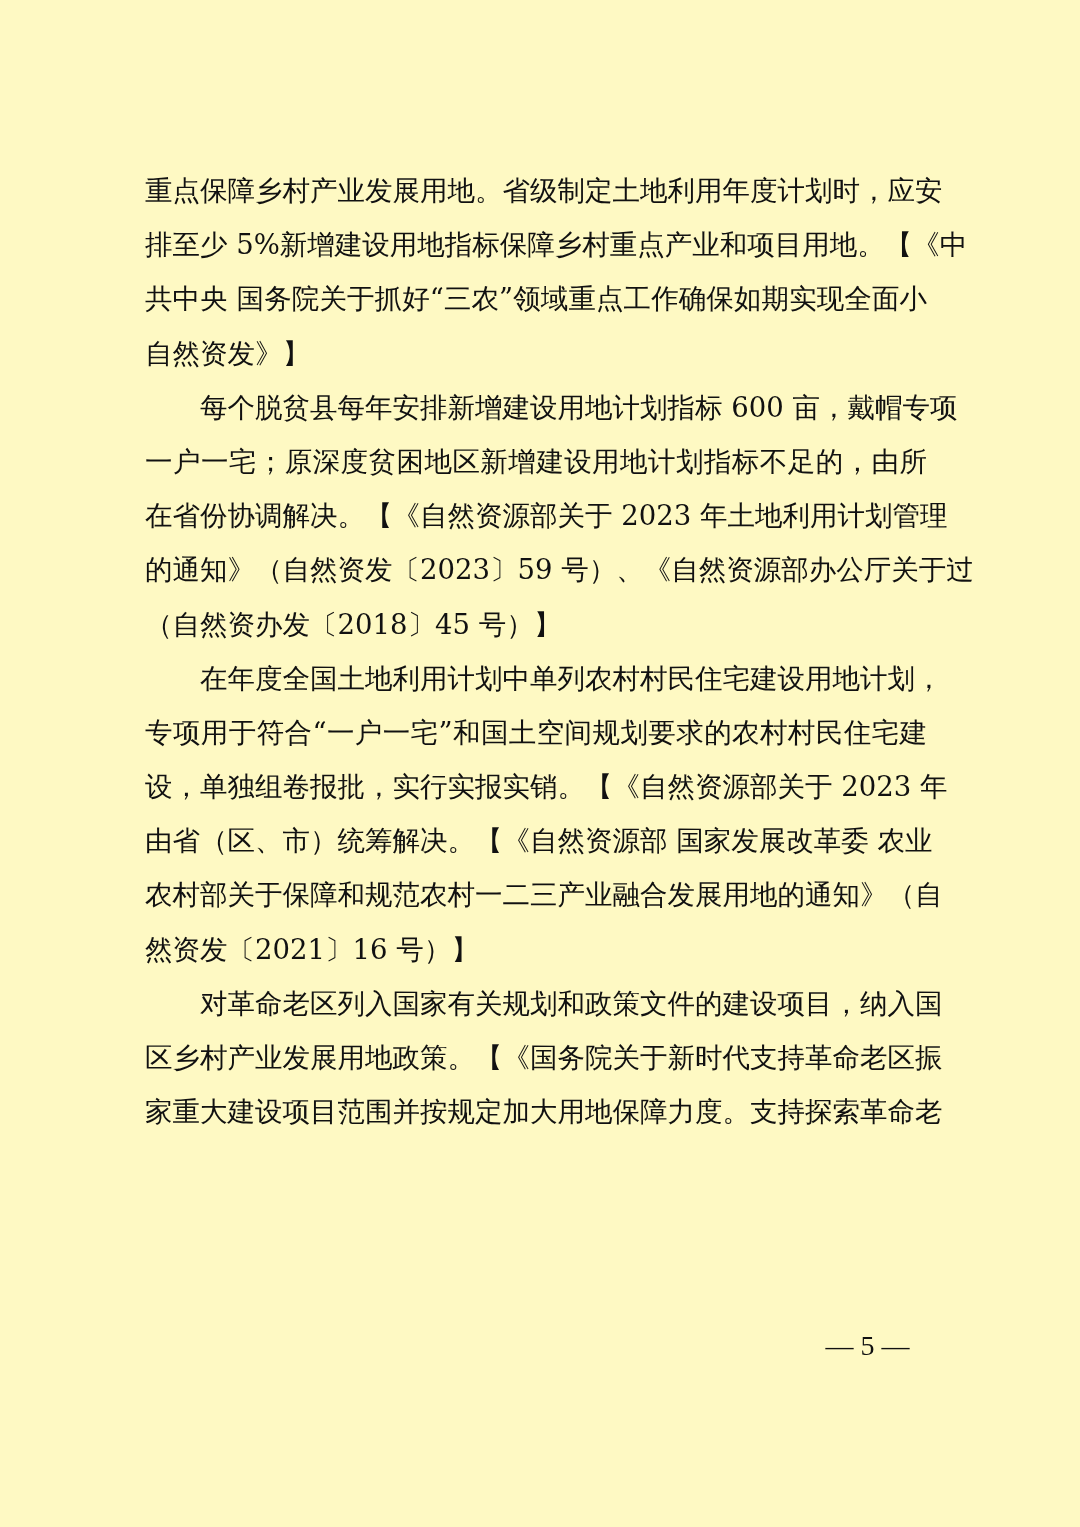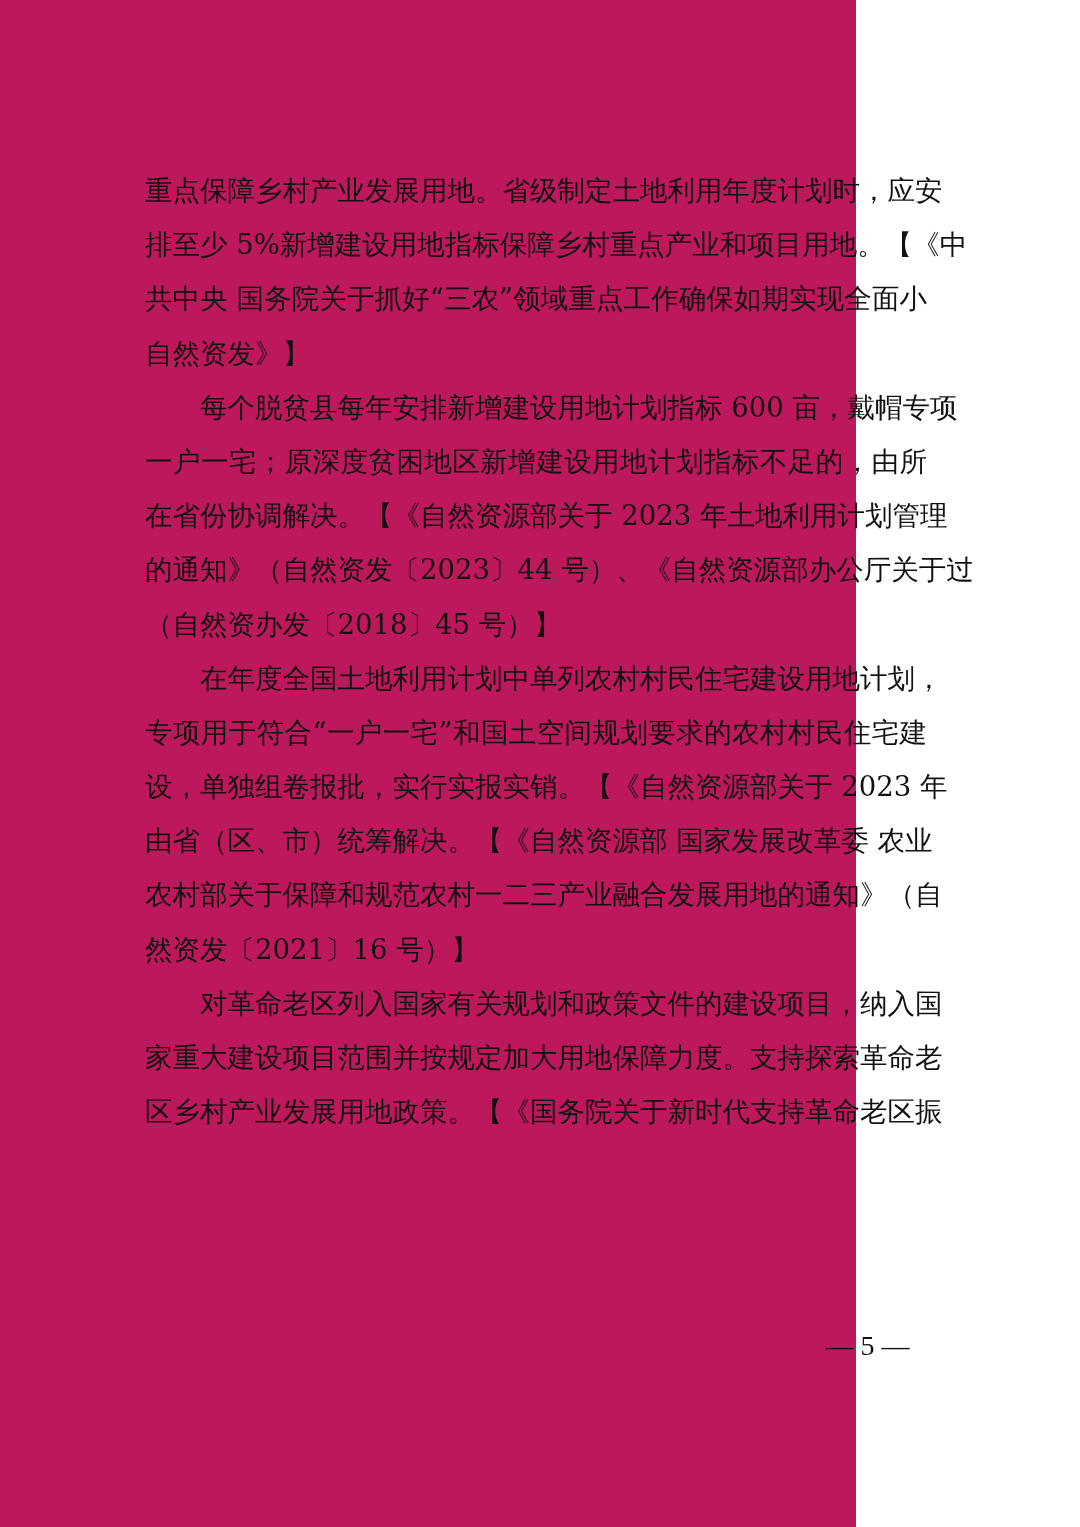--- a/index.html
+++ b/index.html
@@ -1,17 +1,17 @@
 <!DOCTYPE html>
 <html><head>
 <meta charset="utf-8">
 <style>
   html, body { margin: 0; padding: 0; background: #ffffff; }
   body { width: 1080px; height: 1527px; position: relative; overflow: hidden; }
-  .page { position: absolute; left: 0; top: 0; width: 856px; height: 1527px; background: #be185d; }
+  .page { position: absolute; left: 0; top: 0; width: 1080px; height: 1527px; background: #fef9c3; }
   .text-block {
     position: absolute; left: 145px; top: 163px; width: 782px;
     font-family: "DejaVu Serif", "Liberation Serif", serif;
     font-size: 27.5px; color: #111; line-height: 54.2px;
   }
   .line { height: 54.2px; white-space: nowrap; text-align: justify; text-align-last: justify; overflow: visible; }
   .line.last { text-align-last: left; }
   .line.indent { padding-left: 55px; }
   .page-number {
     position: absolute; left: 820px; top: 1330px; width: 95px; text-align: center;
@@ -25,29 +25,29 @@
   <div class="text-block">
 
     <div class="line">重点保障乡村产业发展用地。省级制定土地利用年度计划时，应安</div>
     <div class="line">排至少 5%新增建设用地指标保障乡村重点产业和项目用地。【《中</div>
     <div class="line">共中央 国务院关于抓好“三农”领域重点工作确保如期实现全面小</div>
     <div class="line last">自然资发》】</div>
 
     <div class="line indent">每个脱贫县每年安排新增建设用地计划指标 600 亩，戴帽专项</div>
     <div class="line">一户一宅；原深度贫困地区新增建设用地计划指标不足的，由所</div>
     <div class="line">在省份协调解决。【《自然资源部关于 2023 年土地利用计划管理</div>
-    <div class="line">的通知》（自然资发〔2023〕44 号）、《自然资源部办公厅关于过</div>
+    <div class="line">的通知》（自然资发〔2023〕59 号）、《自然资源部办公厅关于过</div>
     <div class="line last">（自然资办发〔2018〕45 号）】</div>
 
     <div class="line indent">在年度全国土地利用计划中单列农村村民住宅建设用地计划，</div>
     <div class="line">专项用于符合“一户一宅”和国土空间规划要求的农村村民住宅建</div>
     <div class="line">设，单独组卷报批，实行实报实销。【《自然资源部关于 2023 年</div>
 
     <div class="line">由省（区、市）统筹解决。【《自然资源部 国家发展改革委 农业</div>
     <div class="line">农村部关于保障和规范农村一二三产业融合发展用地的通知》（自</div>
     <div class="line last">然资发〔2021〕16 号）】</div>
 
     <div class="line indent">对革命老区列入国家有关规划和政策文件的建设项目，纳入国</div>
+    <div class="line">区乡村产业发展用地政策。【《国务院关于新时代支持革命老区振</div>
     <div class="line">家重大建设项目范围并按规定加大用地保障力度。支持探索革命老</div>
-    <div class="line">区乡村产业发展用地政策。【《国务院关于新时代支持革命老区振</div>
   </div>
   <div class="page-number">— 5 —</div>
 </div>
 
 </body></html>

